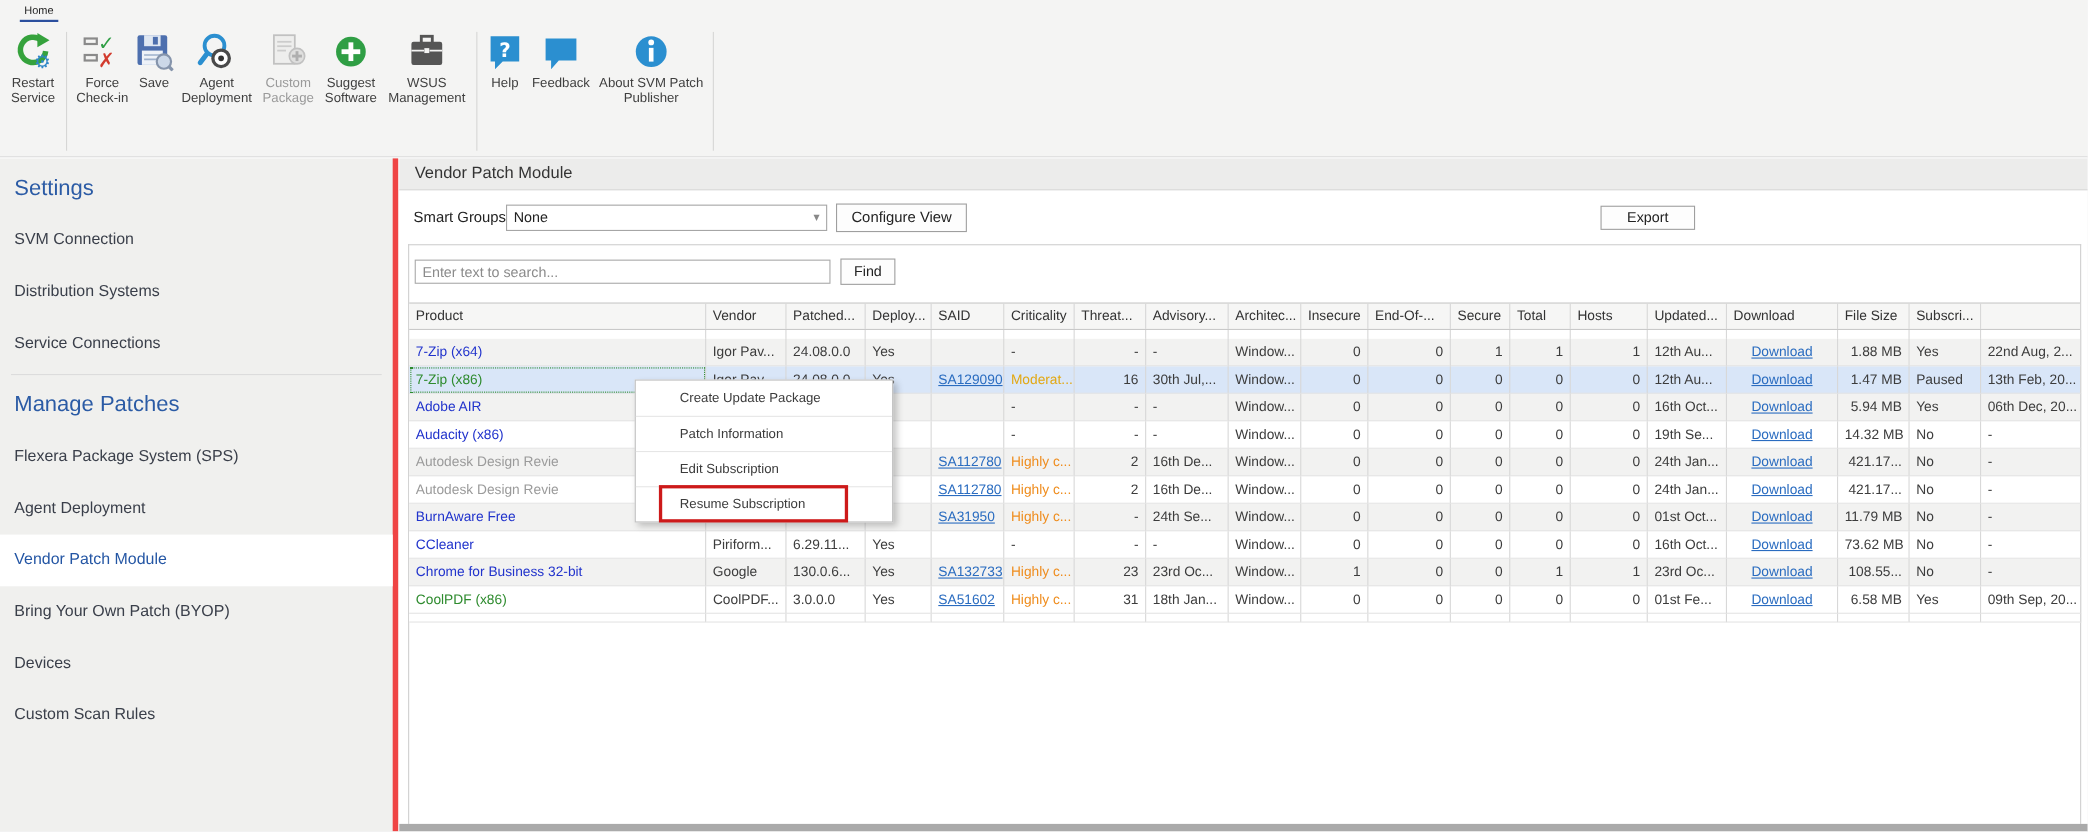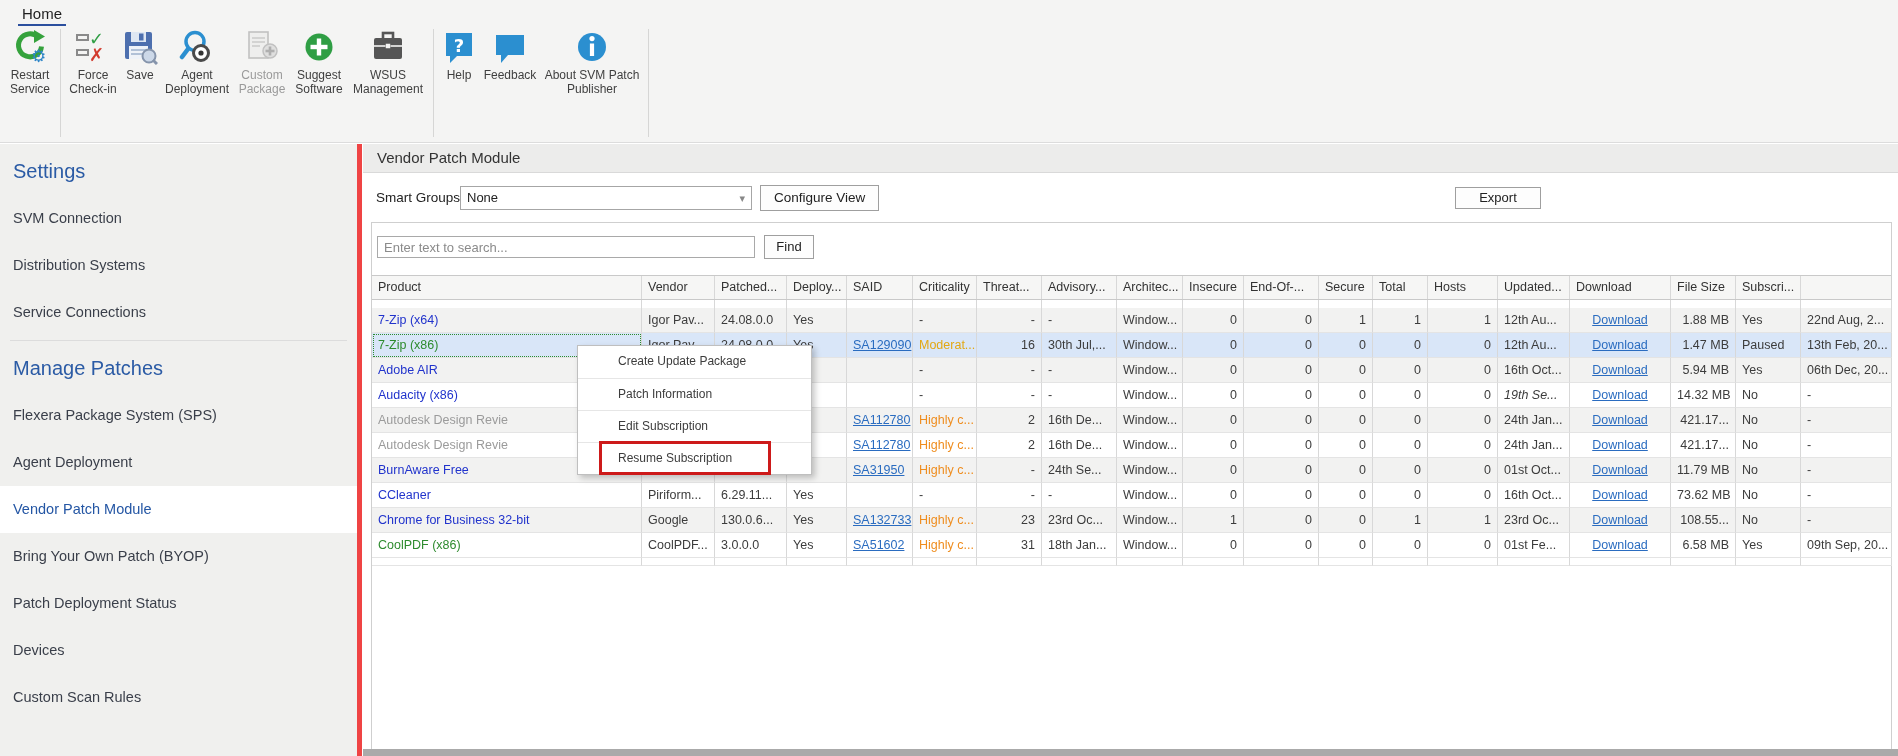--- a/index.html
+++ b/index.html
@@ -1,20 +1,20 @@
 <!DOCTYPE html>
 <html><head>
 <meta charset="utf-8">
 <style>
   html,body{margin:0;padding:0;background:#e8e8e8;font-family:"Liberation Sans",sans-serif;}
   #app{position:relative;width:1898px;height:756px;background:#fff;overflow:hidden;}
 
   
   #ribbon{position:absolute;left:0;top:0;width:1898px;height:143px;background:#f4f4f3;border-bottom:1px solid #dcdcdc;box-sizing:border-box;}
-  #home-tab{position:absolute;left:18px;top:4px;font-size:15px;color:#1e1e1e;padding:1px 4px 2px;border-bottom:2px solid #2b4f9e;cursor:pointer;}
+  #home-tab{position:absolute;left:18px;top:4px;font-size:10px;color:#1e1e1e;padding:1px 4px 2px;border-bottom:2px solid #2b4f9e;cursor:pointer;}
   #toolbar{position:absolute;left:0;top:27px;height:112px;display:flex;align-items:flex-start;}
   .tb-group{display:flex;align-items:flex-start;padding:2px 5px 0 5px;}
   .tb-sep{width:1px;background:#d6d6d5;height:108px;margin-top:2px;}
   .tb-item{display:flex;flex-direction:column;align-items:center;margin:0 1px;cursor:pointer;}
   .tb-item.disabled{cursor:default;}
   .tb-item .icon{width:36px;height:36px;display:flex;align-items:center;justify-content:center;}
   .tb-item .lbl{font-size:12px;color:#3f3f3f;text-align:center;line-height:13.5px;margin-top:4px;white-space:normal;}
   .tb-item.disabled .lbl{color:#9a9a9a;}
 
   
@@ -203,21 +203,20 @@
       <div class="sb-header">Settings</div>
       <div class="sb-item">SVM Connection</div>
       <div class="sb-item">Distribution Systems</div>
       <div class="sb-item">Service Connections</div>
       <div class="sb-divider"></div>
       <div class="sb-header">Manage Patches</div>
       <div class="sb-item">Flexera Package System (SPS)</div>
       <div class="sb-item">Agent Deployment</div>
       <div class="sb-item selected">Vendor Patch Module</div>
       <div class="sb-item">Bring Your Own Patch (BYOP)</div>
-      <div class="sb-item">Patch Deployment Status</div>
       <div class="sb-item">Devices</div>
       <div class="sb-item">Custom Scan Rules</div>
     </div>
 
   <div id="main">
     <div id="title-bar">Vendor Patch Module</div>
 
     <div id="controls-row">
       <span id="sg-label">Smart Groups:</span>
       <div id="sg-select">
@@ -345,21 +344,21 @@
             <div class="td" style="width: 66px;"></div>
             <div class="td" style="width: 64px;">-</div>
             <div class="td al-r" style="width: 65px;">-</div>
             <div class="td" style="width: 75px;">-</div>
             <div class="td" style="width: 66px;">Window...</div>
             <div class="td al-r" style="width: 61px;">0</div>
             <div class="td al-r" style="width: 75px;">0</div>
             <div class="td al-r" style="width: 54px;">0</div>
             <div class="td al-r" style="width: 55px;">0</div>
             <div class="td al-r" style="width: 70px;">0</div>
-            <div class="td" style="width: 72px; font-style: italic;">19th Se...</div>
+            <div class="td" style="width: 72px;">19th Se...</div>
             <div class="td al-c" style="width: 101px;"><span class="lk">Download</span></div>
             <div class="td al-r" style="width: 65px;">14.32 MB</div>
             <div class="td" style="width: 65px;">No</div>
             <div class="td" style="width: 91px;">-</div>
           </div>
           <div class="tr odd">
             <div class="td" style="width: 270px;"><span class="p-gray">Autodesk Design Revie</span></div>
             <div class="td" style="width: 73px;"></div>
             <div class="td" style="width: 72px;"></div>
             <div class="td" style="width: 60px;"></div>
@@ -458,21 +457,21 @@
             <div class="td al-r" style="width: 55px;">1</div>
             <div class="td al-r" style="width: 70px;">1</div>
             <div class="td" style="width: 72px;">23rd Oc...</div>
             <div class="td al-c" style="width: 101px;"><span class="lk">Download</span></div>
             <div class="td al-r" style="width: 65px;">108.55...</div>
             <div class="td" style="width: 65px;">No</div>
             <div class="td" style="width: 91px;">-</div>
           </div>
           <div class="tr even">
             <div class="td" style="width: 270px;"><span class="p-green">CoolPDF (x86)</span></div>
-            <div class="td" style="width: 73px;">CoolPDF...</div>
+            <div class="td" style="width: 73px; text-align: center;">CoolPDF...</div>
             <div class="td" style="width: 72px;">3.0.0.0</div>
             <div class="td" style="width: 60px;">Yes</div>
             <div class="td" style="width: 66px;"><span class="lk">SA51602</span></div>
             <div class="td" style="width: 64px;"><span class="crit-high">Highly c...</span></div>
             <div class="td al-r" style="width: 65px;">31</div>
             <div class="td" style="width: 75px;">18th Jan...</div>
             <div class="td" style="width: 66px;">Window...</div>
             <div class="td al-r" style="width: 61px;">0</div>
             <div class="td al-r" style="width: 75px;">0</div>
             <div class="td al-r" style="width: 54px;">0</div>

